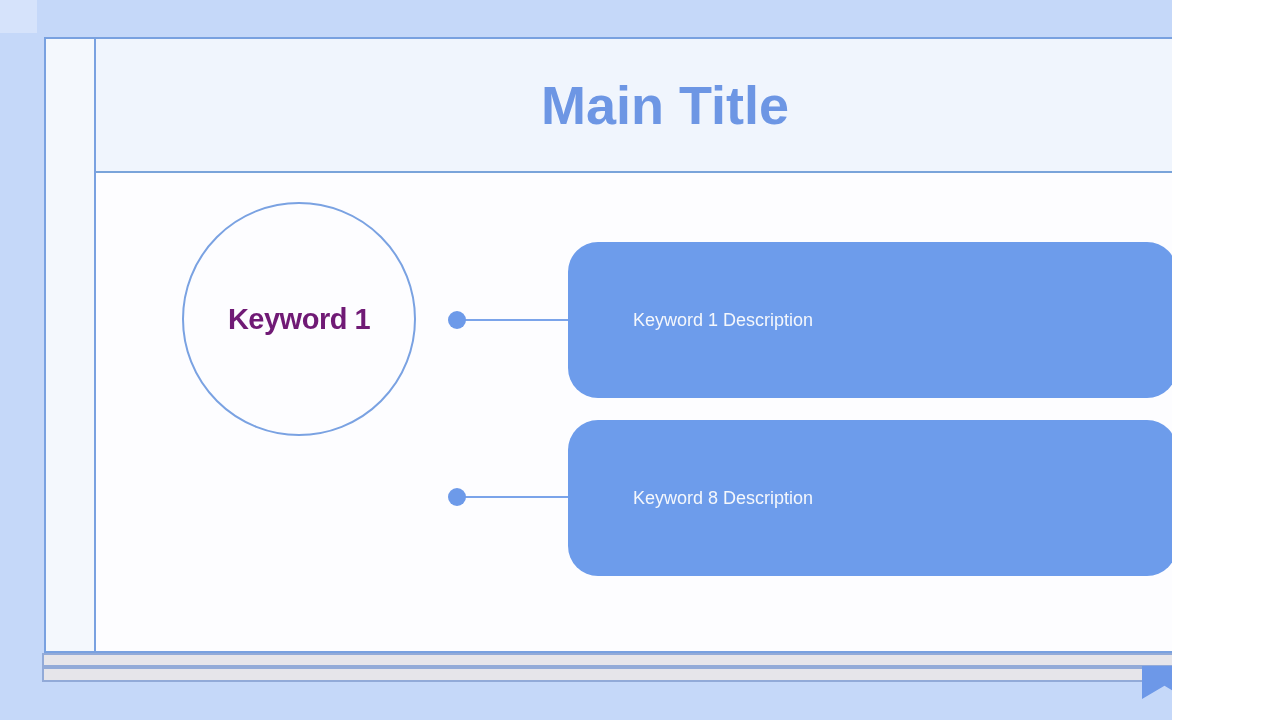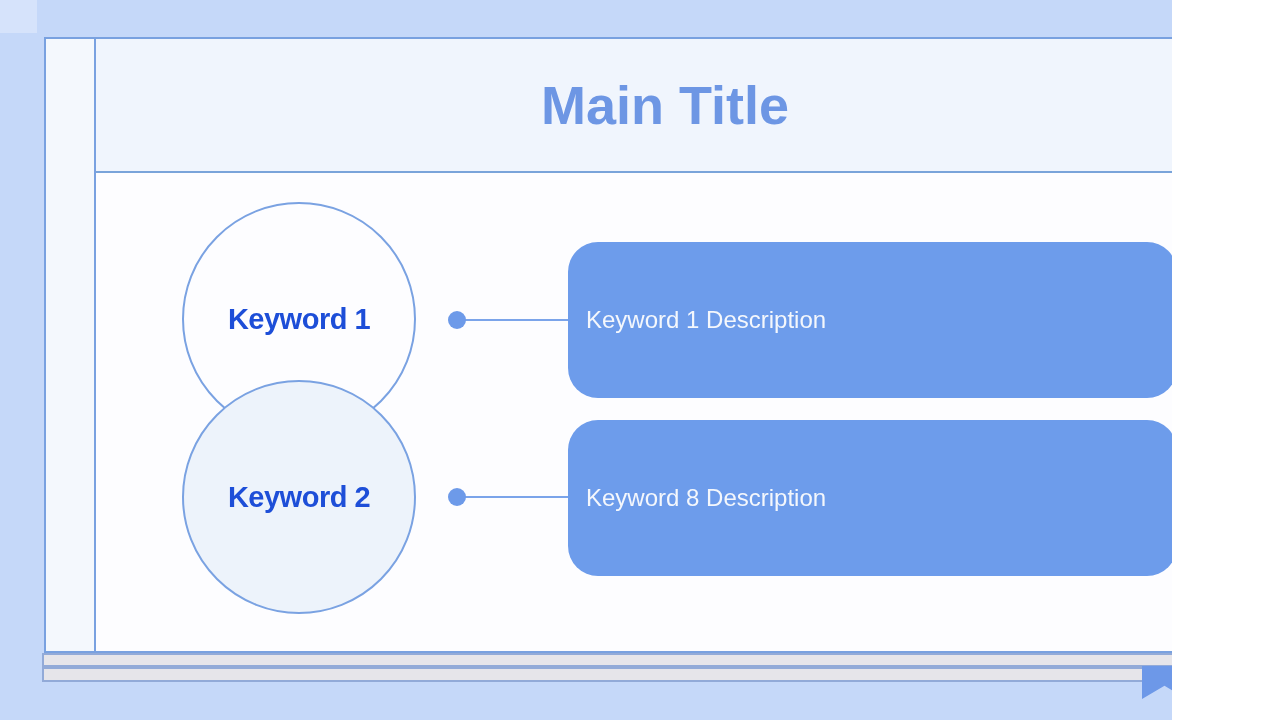--- a/index.html
+++ b/index.html
@@ -63,21 +63,21 @@
     display: flex;
     align-items: center;
     justify-content: center;
     z-index: 2;
   }
   .kw-circle.c1 { left: 182px; top: 202px; background: #fdfdff; }
   .kw-circle.c2 { left: 182px; top: 380px; background: #edf3fb; }
   .kw-label {
     font-size: 29px;
     font-weight: 700;
-    color: #1d4ed8;
+    color: #701a75;
     letter-spacing: -0.5px;
     text-align: right;
   }
 
   
   .conn-dot {
     position: absolute;
     width: 18px; height: 18px;
     border-radius: 50%;
     background: #6d9ae9;
@@ -102,23 +102,24 @@
     background: #6d9ceb;
     border-radius: 30px;
     display: flex;
     align-items: center;
     padding-left: 18px;
     z-index: 2;
   }
   .desc-box.b1 { top: 242px; }
   .desc-box.b2 { top: 420px; }
   .desc-text {
-    font-size: 24px;
+    font-size: 18px;
     font-weight: 400;
     color: #f4f7fc;
+    margin-left: 47px;
   }
 
   
   .page-strip {
     position: absolute;
     left: 42px;
     width: 1195px;
     background: #e6e5ea;
     border: 2px solid #92aad8;
     z-index: 2;
@@ -146,23 +147,20 @@
   <div class="book">
     <div class="spine"></div>
     <div class="title-band">
       <div class="page-title">Main Title</div>
     </div>
   </div>
 
   <div class="kw-circle c1">
     <span class="kw-label">Keyword 1</span>
   </div>
-  <div class="kw-circle c2">
-    <span class="kw-label">Keyword 2</span>
-  </div>
 
   <div class="conn-line l1"></div>
   <div class="conn-dot d1"></div>
   <div class="conn-line l2"></div>
   <div class="conn-dot d2"></div>
 
   <div class="desc-box b1">
     <span class="desc-text">Keyword 1 Description</span>
   </div>
   <div class="desc-box b2">

